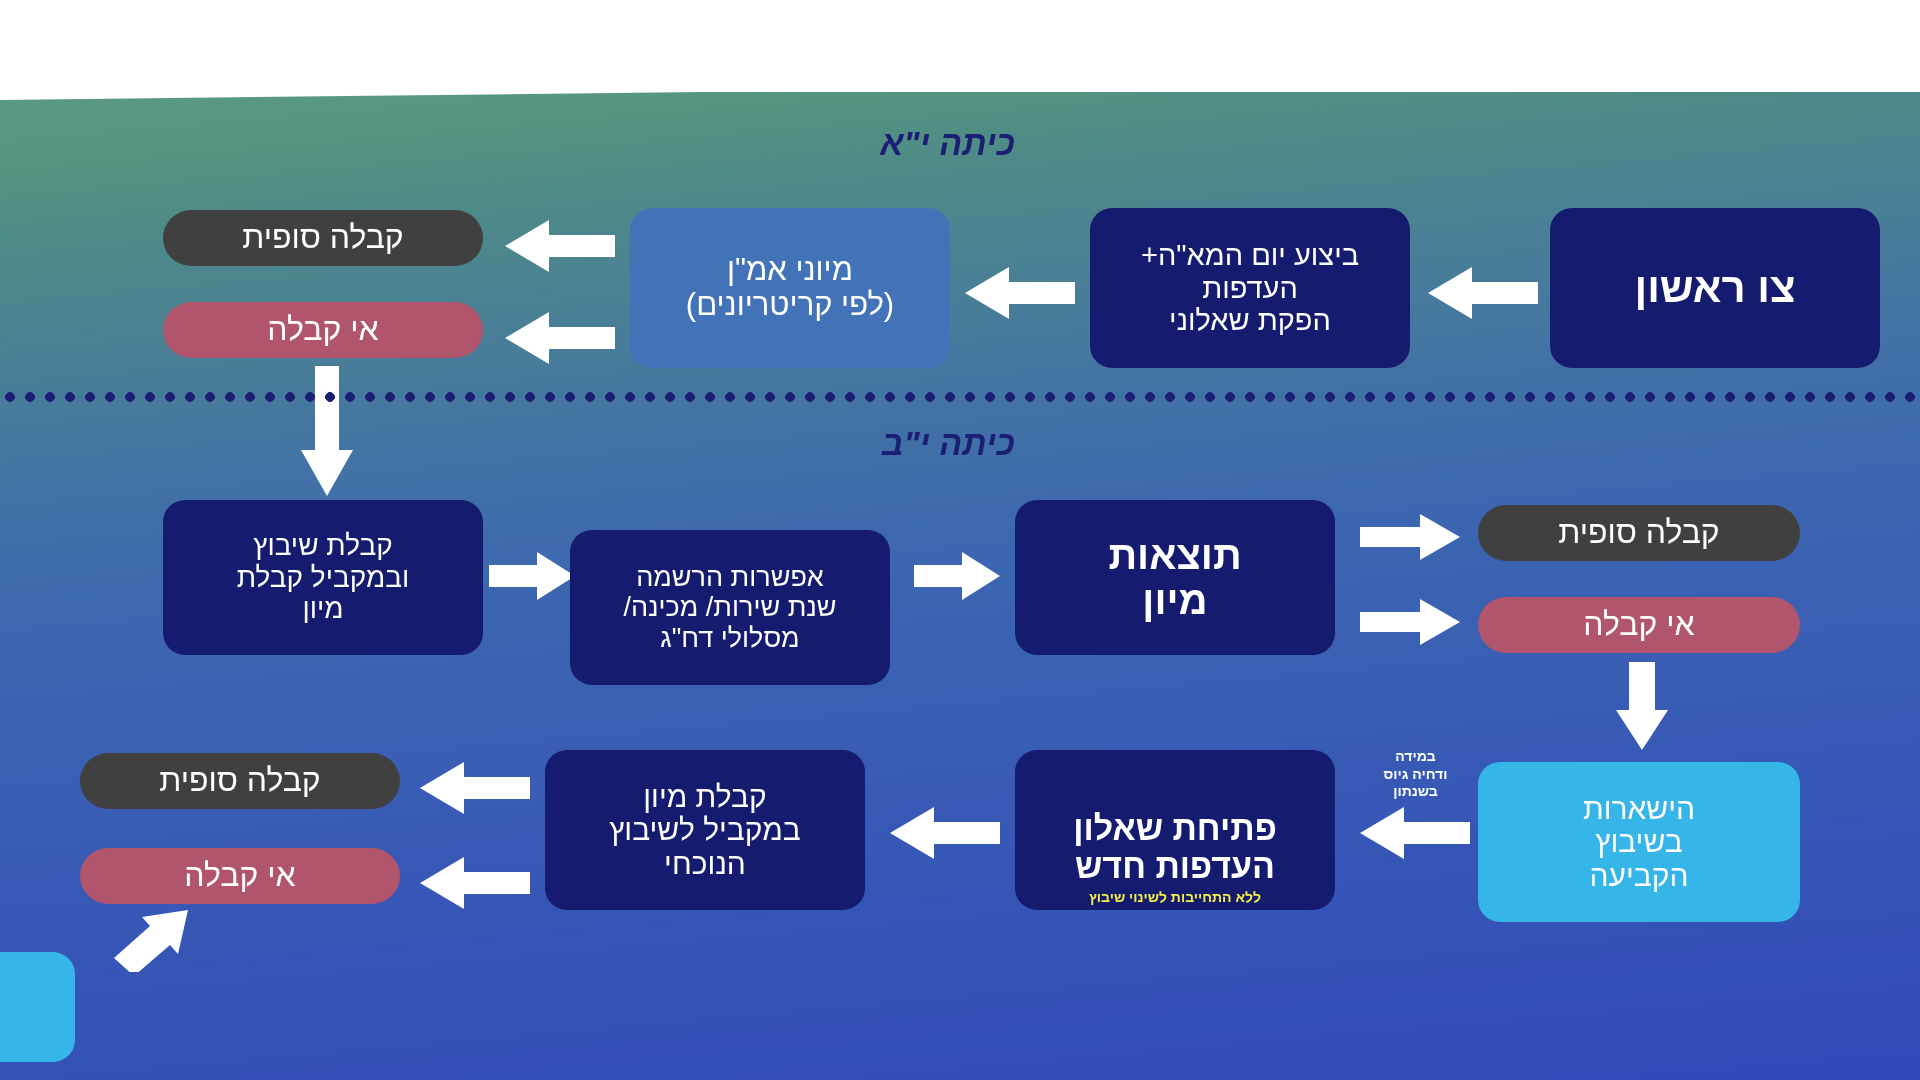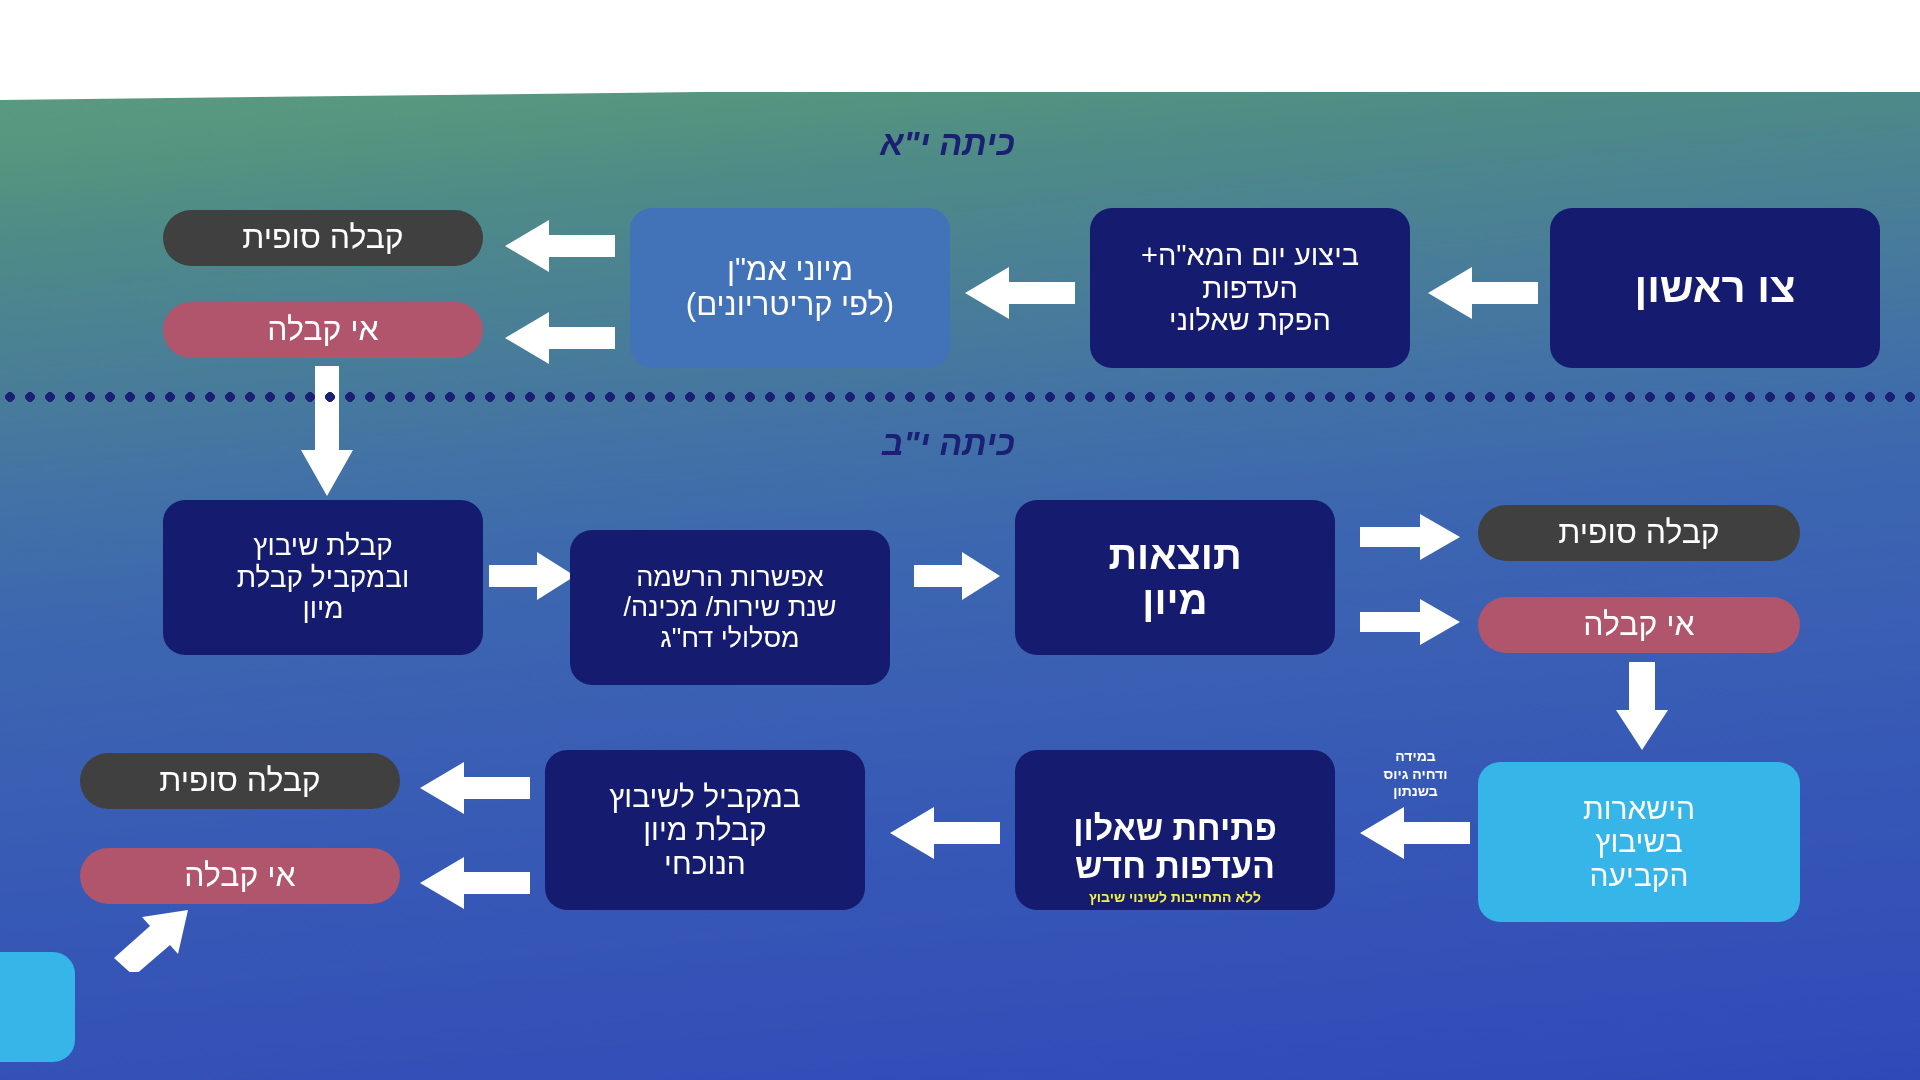--- a/index.html
+++ b/index.html
@@ -239,22 +239,22 @@
     <span class="sub-note">ללא התחייבות לשינוי שיבוץ</span>
   </div>
 
   <div class="arrow" style="right:920px;top:805px;">
     <svg width="110" height="56" viewBox="0 0 110 56">
       <polygon points="0,28 44,2 44,17 110,17 110,39 44,39 44,54" fill="#ffffff"></polygon>
     </svg>
   </div>
 
   <div class="node navy" style="right:1055px;top:750px;width:320px;height:160px;font-size:30px;">
+    <span class="ln">קבלת מיון</span>
     <span class="ln">במקביל לשיבוץ</span>
-    <span class="ln">קבלת מיון</span>
     <span class="ln">הנוכחי</span>
   </div>
 
   <div class="arrow" style="right:1390px;top:760px;">
     <svg width="110" height="56" viewBox="0 0 110 56">
       <polygon points="0,28 44,2 44,17 110,17 110,39 44,39 44,54" fill="#ffffff"></polygon>
     </svg>
   </div>
 
   <div class="arrow" style="right:1390px;top:855px;">

